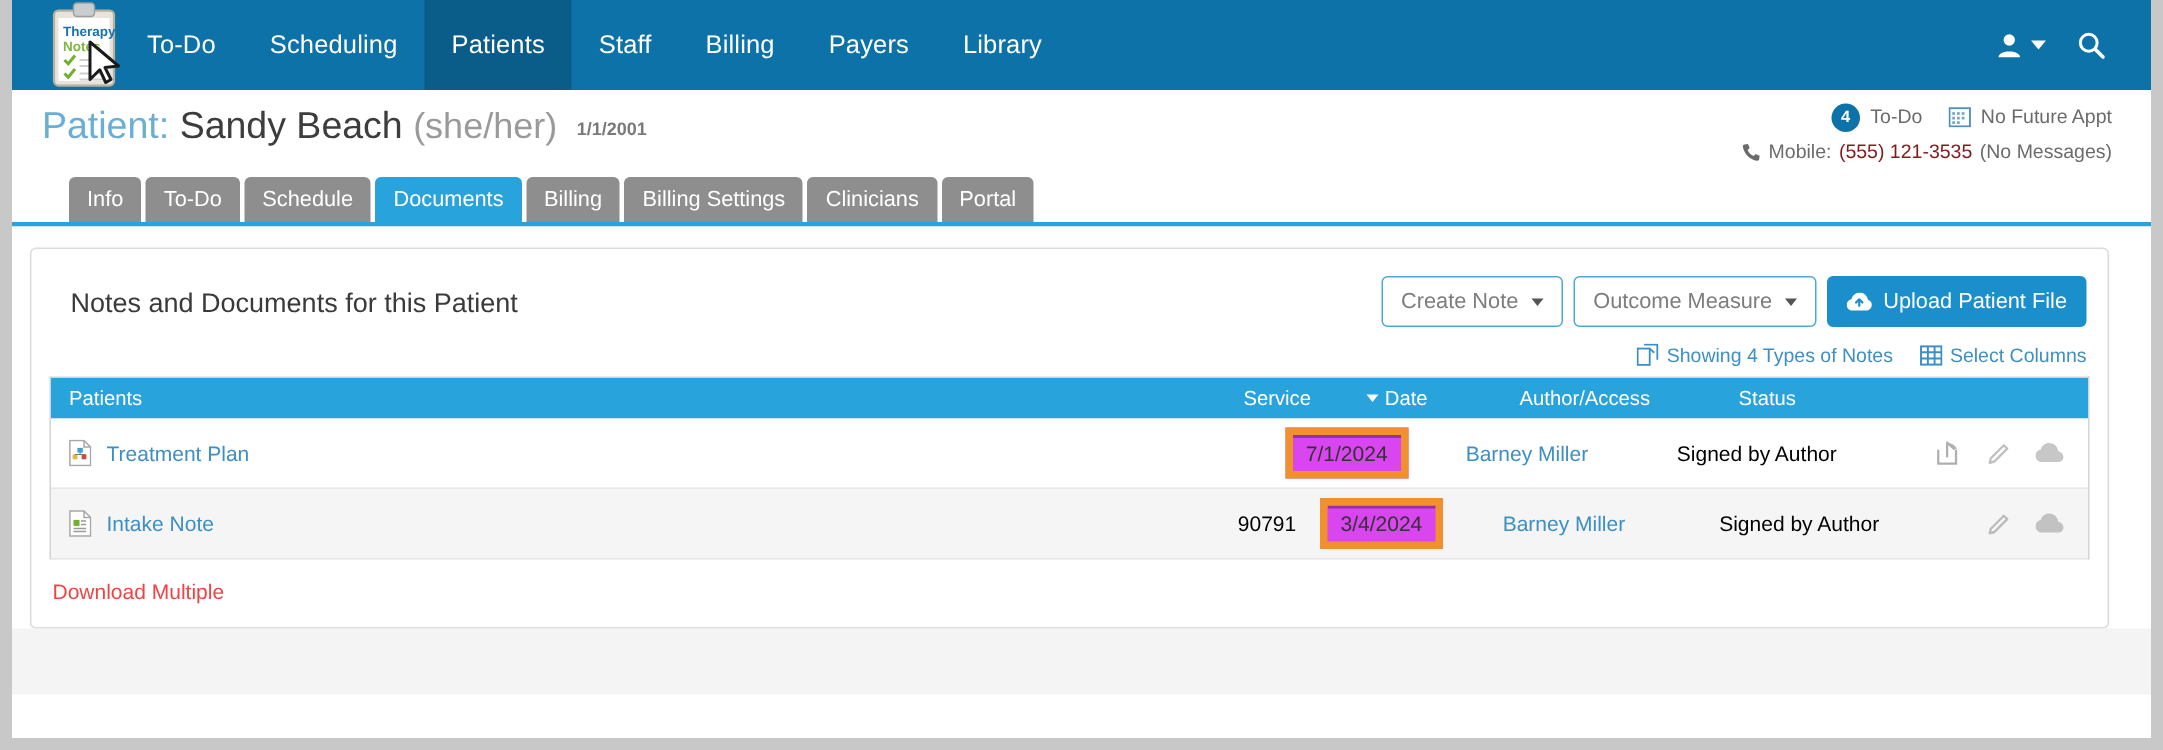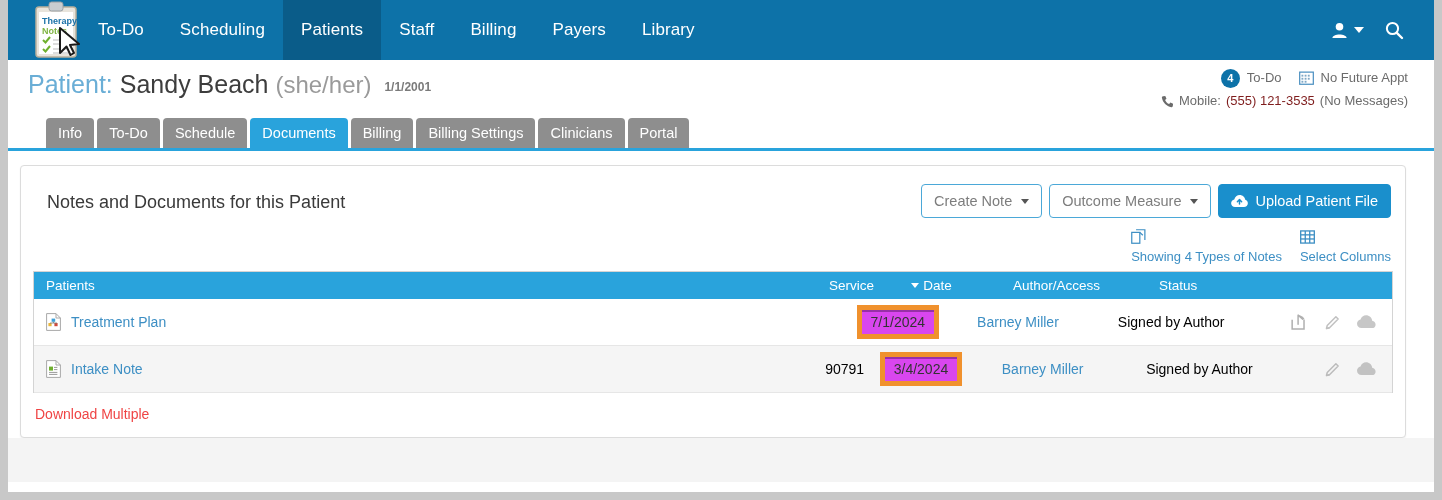--- a/index.html
+++ b/index.html
@@ -95,21 +95,21 @@
   .btn-outline{background:#fff;border:1px solid #4ba8d8;color:#7d7d7d;}
   .btn-primary{background:#1a8fcc;border:1px solid #1a8fcc;color:#ffffff;}
   .caret-s{
     width:0;height:0;border-left:4px solid transparent;border-right:4px solid transparent;
     border-top:5px solid #555;display:inline-block;margin-left:2px;
   }
   .linkrow{
     display:flex;align-items:center;justify-content:flex-end;gap:18px;
     padding:11px 14px 7px 0;font-size:13px;
   }
-  .minilink{display:inline-flex;align-items:flex-start;gap:5px;color:#3d8fc4;cursor:pointer;flex-direction:column;}
+  .minilink{display:inline-flex;align-items:flex-end;gap:5px;color:#3d8fc4;cursor:pointer;}
   
   .tbl{margin:0 12px;border:1px solid #d4d4d4;border-bottom:none;}
   .thead{
     display:flex;background:#29a3dc;color:#fff;font-size:13.5px;
     height:27px;align-items:center;
   }
   .trow{
     display:flex;align-items:center;height:46px;font-size:14px;
     border-bottom:1px solid #e6e6e6;background:#ffffff;
   }

